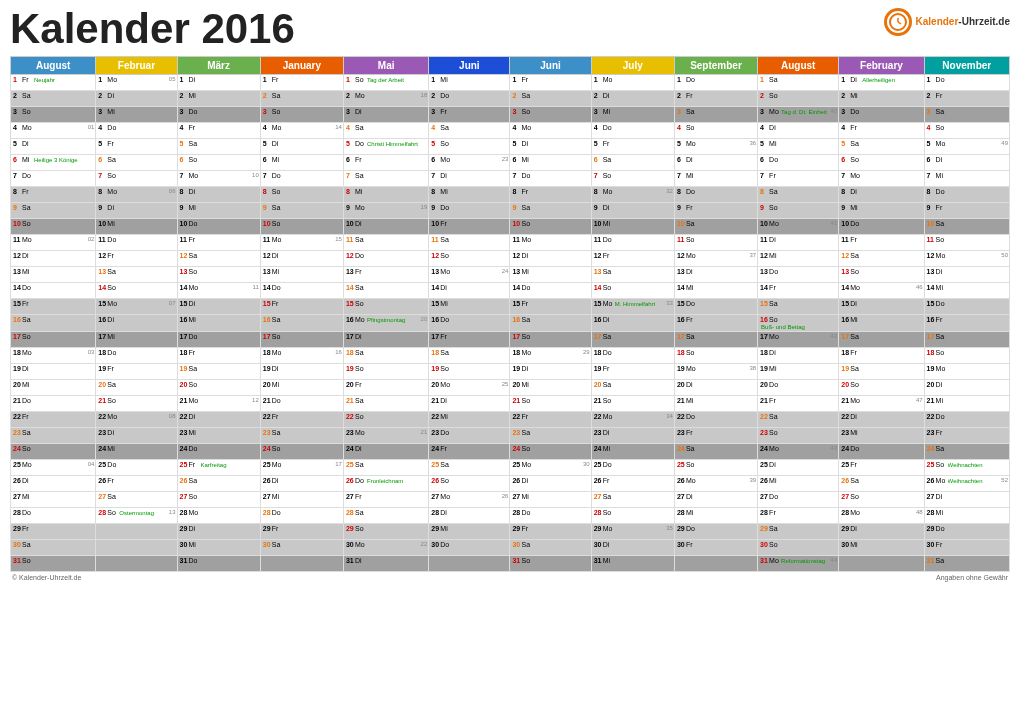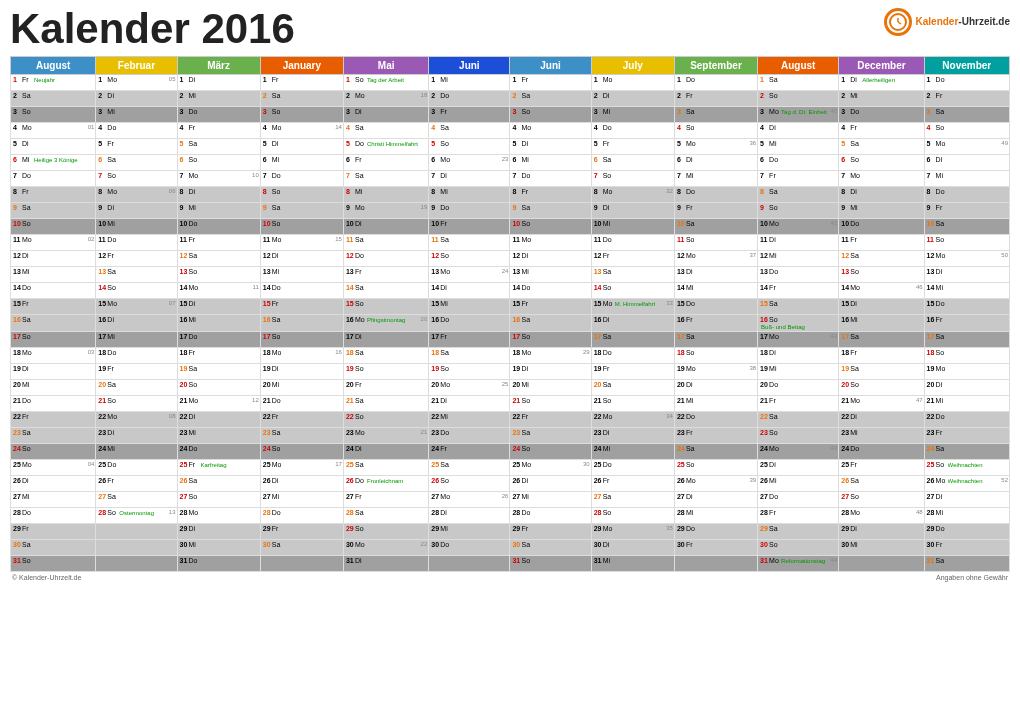--- a/index.html
+++ b/index.html
@@ -158,21 +158,21 @@
         <th class="jan-h">August</th>
         <th class="feb-h">Februar</th>
         <th class="mar-h">März</th>
         <th class="apr-h">January</th>
         <th class="mai-h">Mai</th>
         <th class="jun-h">Juni</th>
         <th class="jul-h">Juni</th>
         <th class="aug-h">July</th>
         <th class="sep-h">September</th>
         <th class="okt-h">August</th>
-        <th class="nov-h">December</th>
+        <th class="nov-h">February</th>
         <th class="dez-h">November</th>
       </tr>
     </thead>
     <tbody>
 
       <tr class="day-row">
         <td>
             <span class="cell-content">
               <span class="dnum" style="color:#cc0000">1</span>
               <span class="dabbr">Fr</span>

